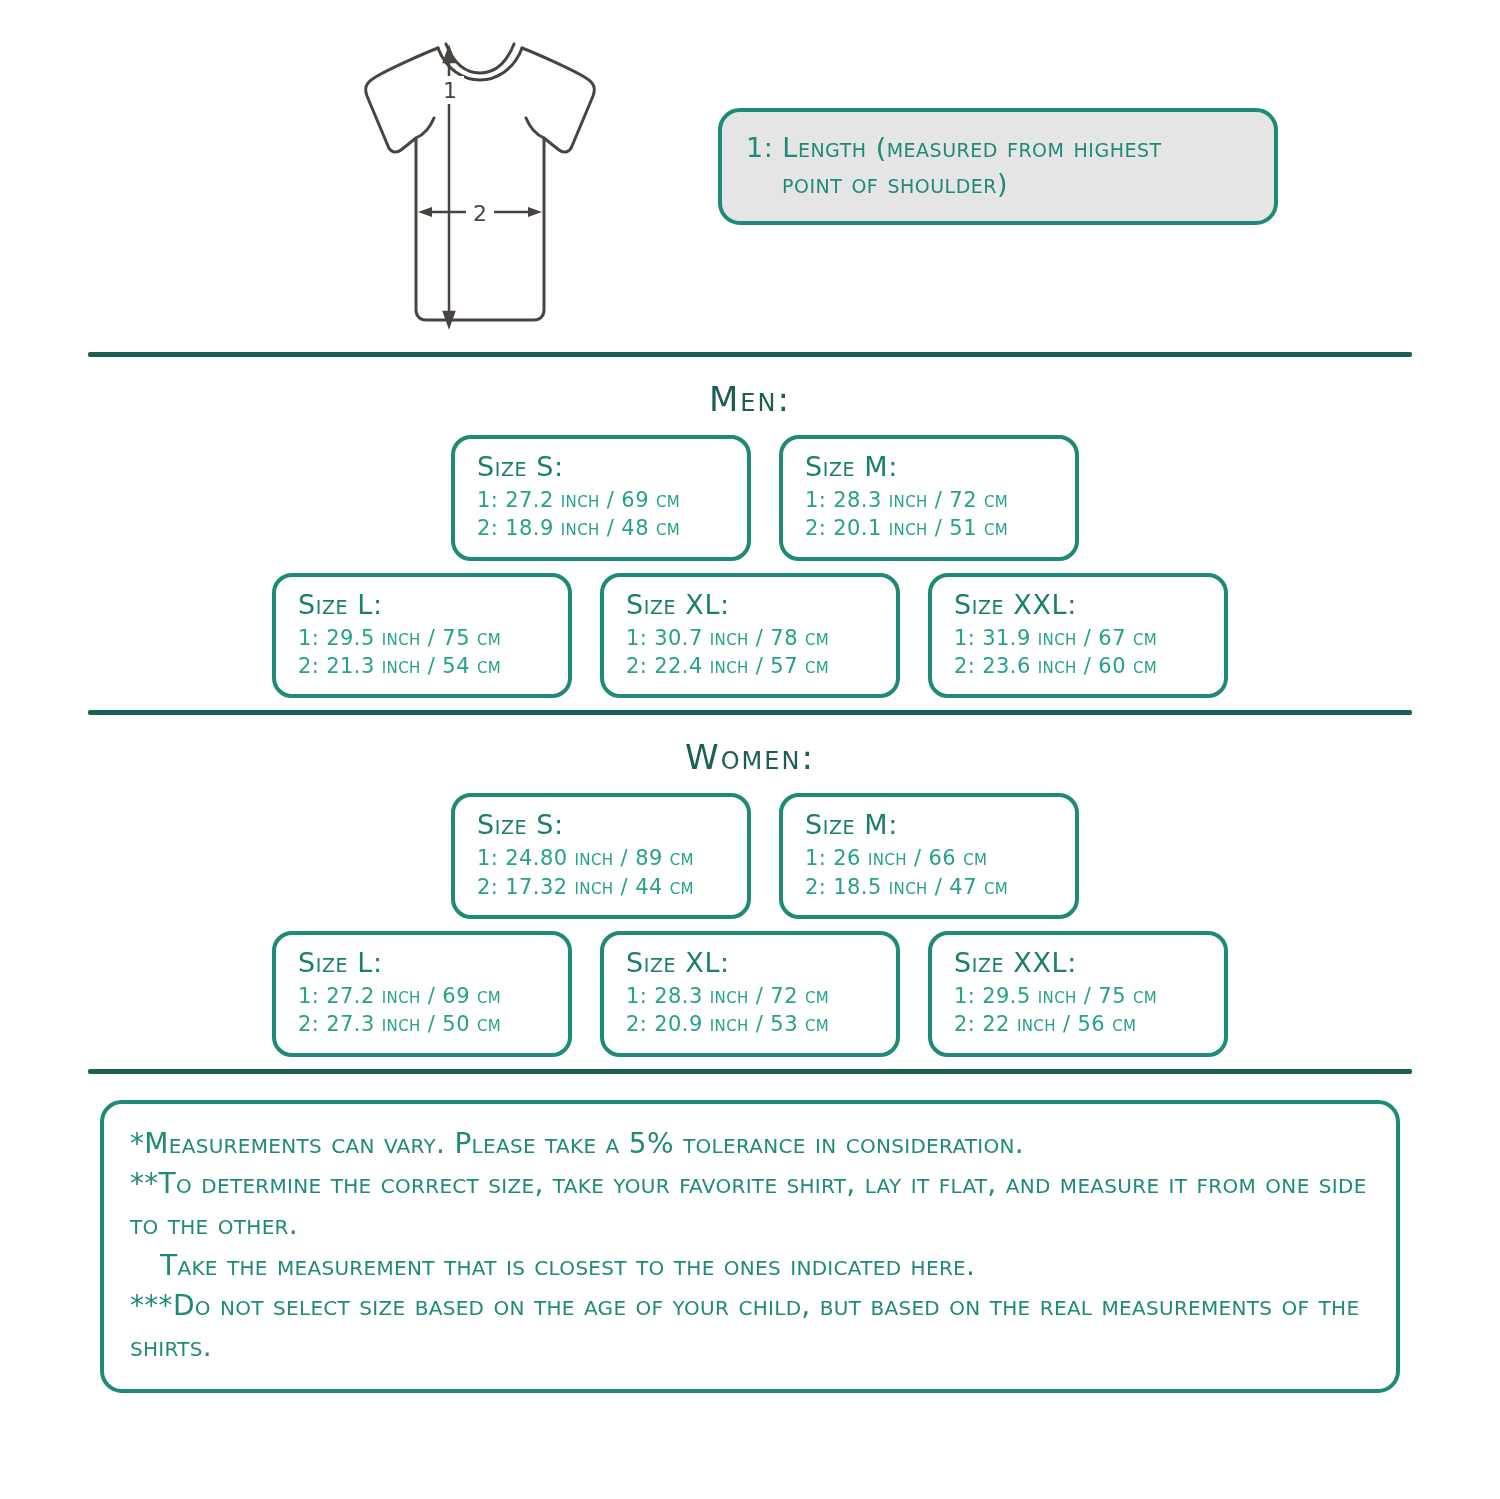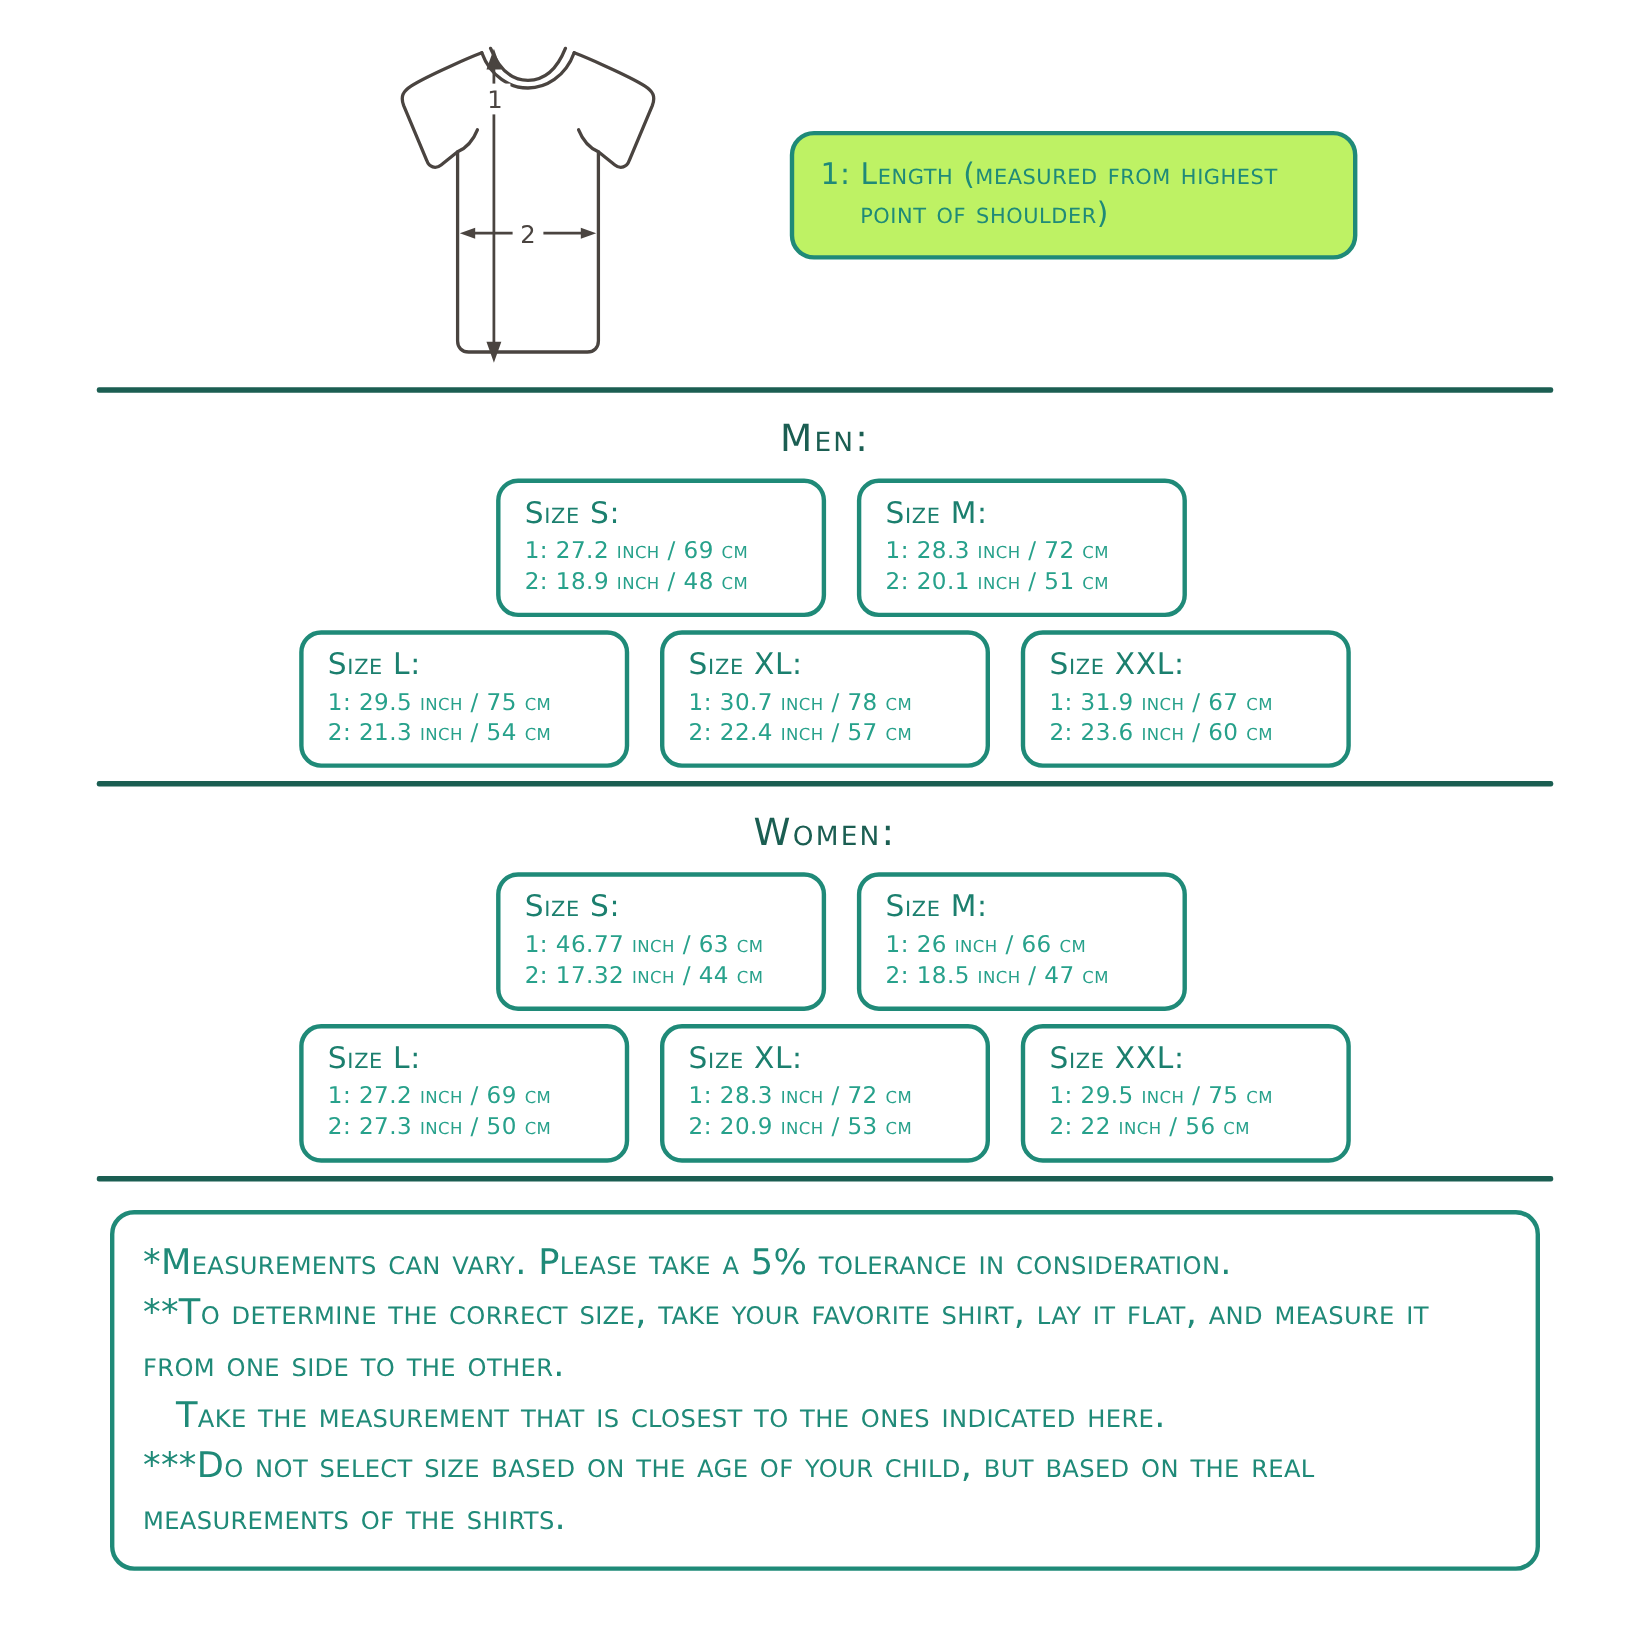--- a/index.html
+++ b/index.html
@@ -28,27 +28,26 @@
     top: 18px;
     width: 300px;
     height: 320px;
   }
   .shirt-wrap svg { display: block; }
 
   .legend-box {
     position: absolute;
     left: 718px;
     top: 108px;
-    width: 516px;
+    width: 560px;
     box-sizing: border-box;
     border: 4px solid #1f8a78;
     border-radius: 22px;
     padding: 18px 24px 20px 24px;
-    background: #bef264;
-    margin-top: 11px;
+    background: #e5e5e5;
   }
   .legend-line {
     font-family: "DejaVu Sans", sans-serif;
     font-variant: small-caps;
     font-size: 27px;
     line-height: 1.32;
     color: #1f8a78;
     letter-spacing: 0.5px;
   }
   .legend-line.indent { padding-left: 36px; }
@@ -108,21 +107,21 @@
   
   .notes-box {
     box-sizing: border-box;
     margin: 26px 100px 0 100px;
     border: 4px solid #1f8a78;
     border-radius: 22px;
     padding: 20px 26px 22px 26px;
     background: #fff;
   }
   .note-line {
-    font-size: 32px;
+    font-size: 28px;
     font-variant: small-caps;
     letter-spacing: 0.3px;
     color: #1f8a78;
     line-height: 1.45;
   }
   .note-line.indent { padding-left: 30px; }
 </style>
 </head>
 <body>
 
@@ -204,21 +203,21 @@
 </div>
 
 <div class="rule"></div>
 
 <div>
   <div class="section-title">Women:</div>
 
   <div class="card-row row-top">
     <div class="size-card">
       <div class="label">Size S:</div>
-      <div class="meas">1: 46.77 inch / 63 cm</div>
+      <div class="meas">1: 24.80 inch / 89 cm</div>
       <div class="meas">2: 17.32 inch / 44 cm</div>
     </div>
     <div class="size-card">
       <div class="label">Size M:</div>
       <div class="meas">1: 26 inch / 66 cm</div>
       <div class="meas">2: 18.5 inch / 47 cm</div>
     </div>
   </div>
 
   <div class="card-row">

